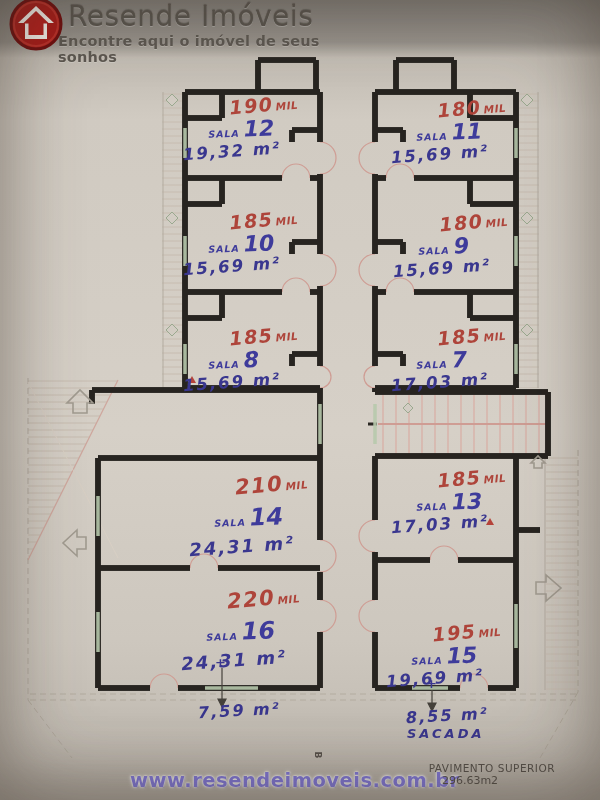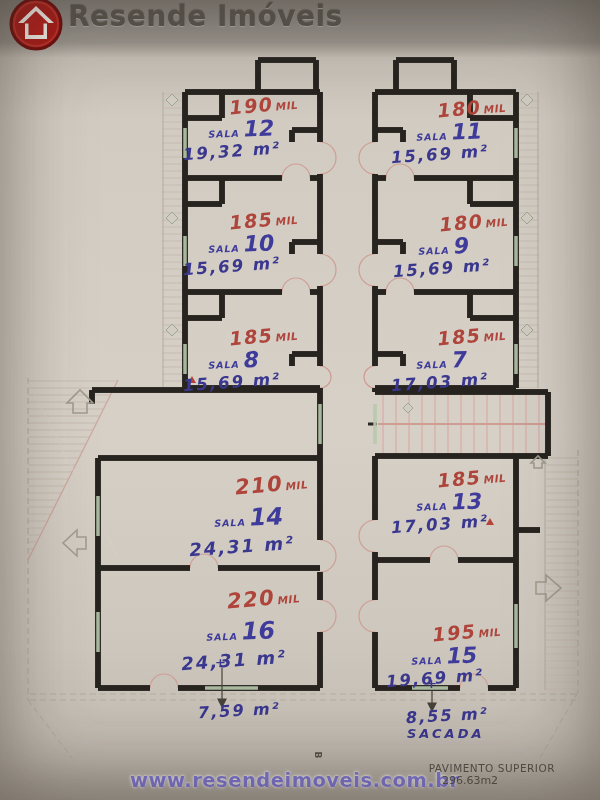--- a/index.html
+++ b/index.html
@@ -10,21 +10,21 @@
   }
   #photo::after{ 
     content:"";position:absolute;inset:0;pointer-events:none;
     box-shadow:inset 0 0 90px rgba(55,45,35,.38), inset 0 -30px 60px rgba(70,60,50,.25);
   }
   
   .hdr{position:absolute;left:0;top:0;width:600px;height:56px;}
   .logo{position:absolute;left:8px;top:-2px;width:56px;height:56px;}
   .brand{
     position:absolute;left:68px;top:0px;width:300px;
-    font-size:28px;font-weight:700;letter-spacing:.5px;color:#5a554e;
+    font-size:28px;font-weight:400;letter-spacing:.5px;color:#5a554e;
     text-shadow:0 1px 0 rgba(255,255,255,.22), 0 -1px 1px rgba(40,35,30,.35);
   }
   .tagline{
     position:absolute;left:58px;top:33px;width:300px;
     font-size:14.5px;font-weight:700;letter-spacing:.2px;color:#5d5851;
     text-shadow:0 1px 0 rgba(255,255,255,.2);
   }
   
   svg.plan{position:absolute;left:0;top:0;}
   
@@ -65,20 +65,21 @@
 
   <div class="hdr">
     <svg class="logo" viewBox="0 0 56 56">
       <circle cx="28" cy="26" r="25" fill="#a81c19"></circle>
       <circle cx="28" cy="26" r="25" fill="none" stroke="#701010" stroke-width="3"></circle>
       <circle cx="28" cy="26" r="22" fill="none" stroke="#c53b32" stroke-width="2" opacity=".7"></circle>
       <path d="M28,8 L46,25 H39 V41 H17 V25 H10 Z" fill="#f3efe9"></path>
       <path d="M28,13 L41,25.5 H35.5 V37 H20.5 V25.5 H15 Z" fill="#b3201d"></path>
     </svg>
     <div class="brand">Resende Imóveis</div>
+    <div class="tagline">Encontre aqui o imóvel de seus sonhos</div>
   </div>
 
   <svg class="plan" width="600" height="800" viewBox="0 0 600 800">
     <defs>
       <pattern id="hticks" width="6" height="7" patternUnits="userSpaceOnUse">
         <path d="M0,3 H6" stroke="#c7bcb0" stroke-width="1"></path>
       </pattern>
       <pattern id="treads" width="13" height="8" patternUnits="userSpaceOnUse">
         <path d="M6,0 V8" stroke="#d9aca3" stroke-width="1.2"></path>
       </pattern>

